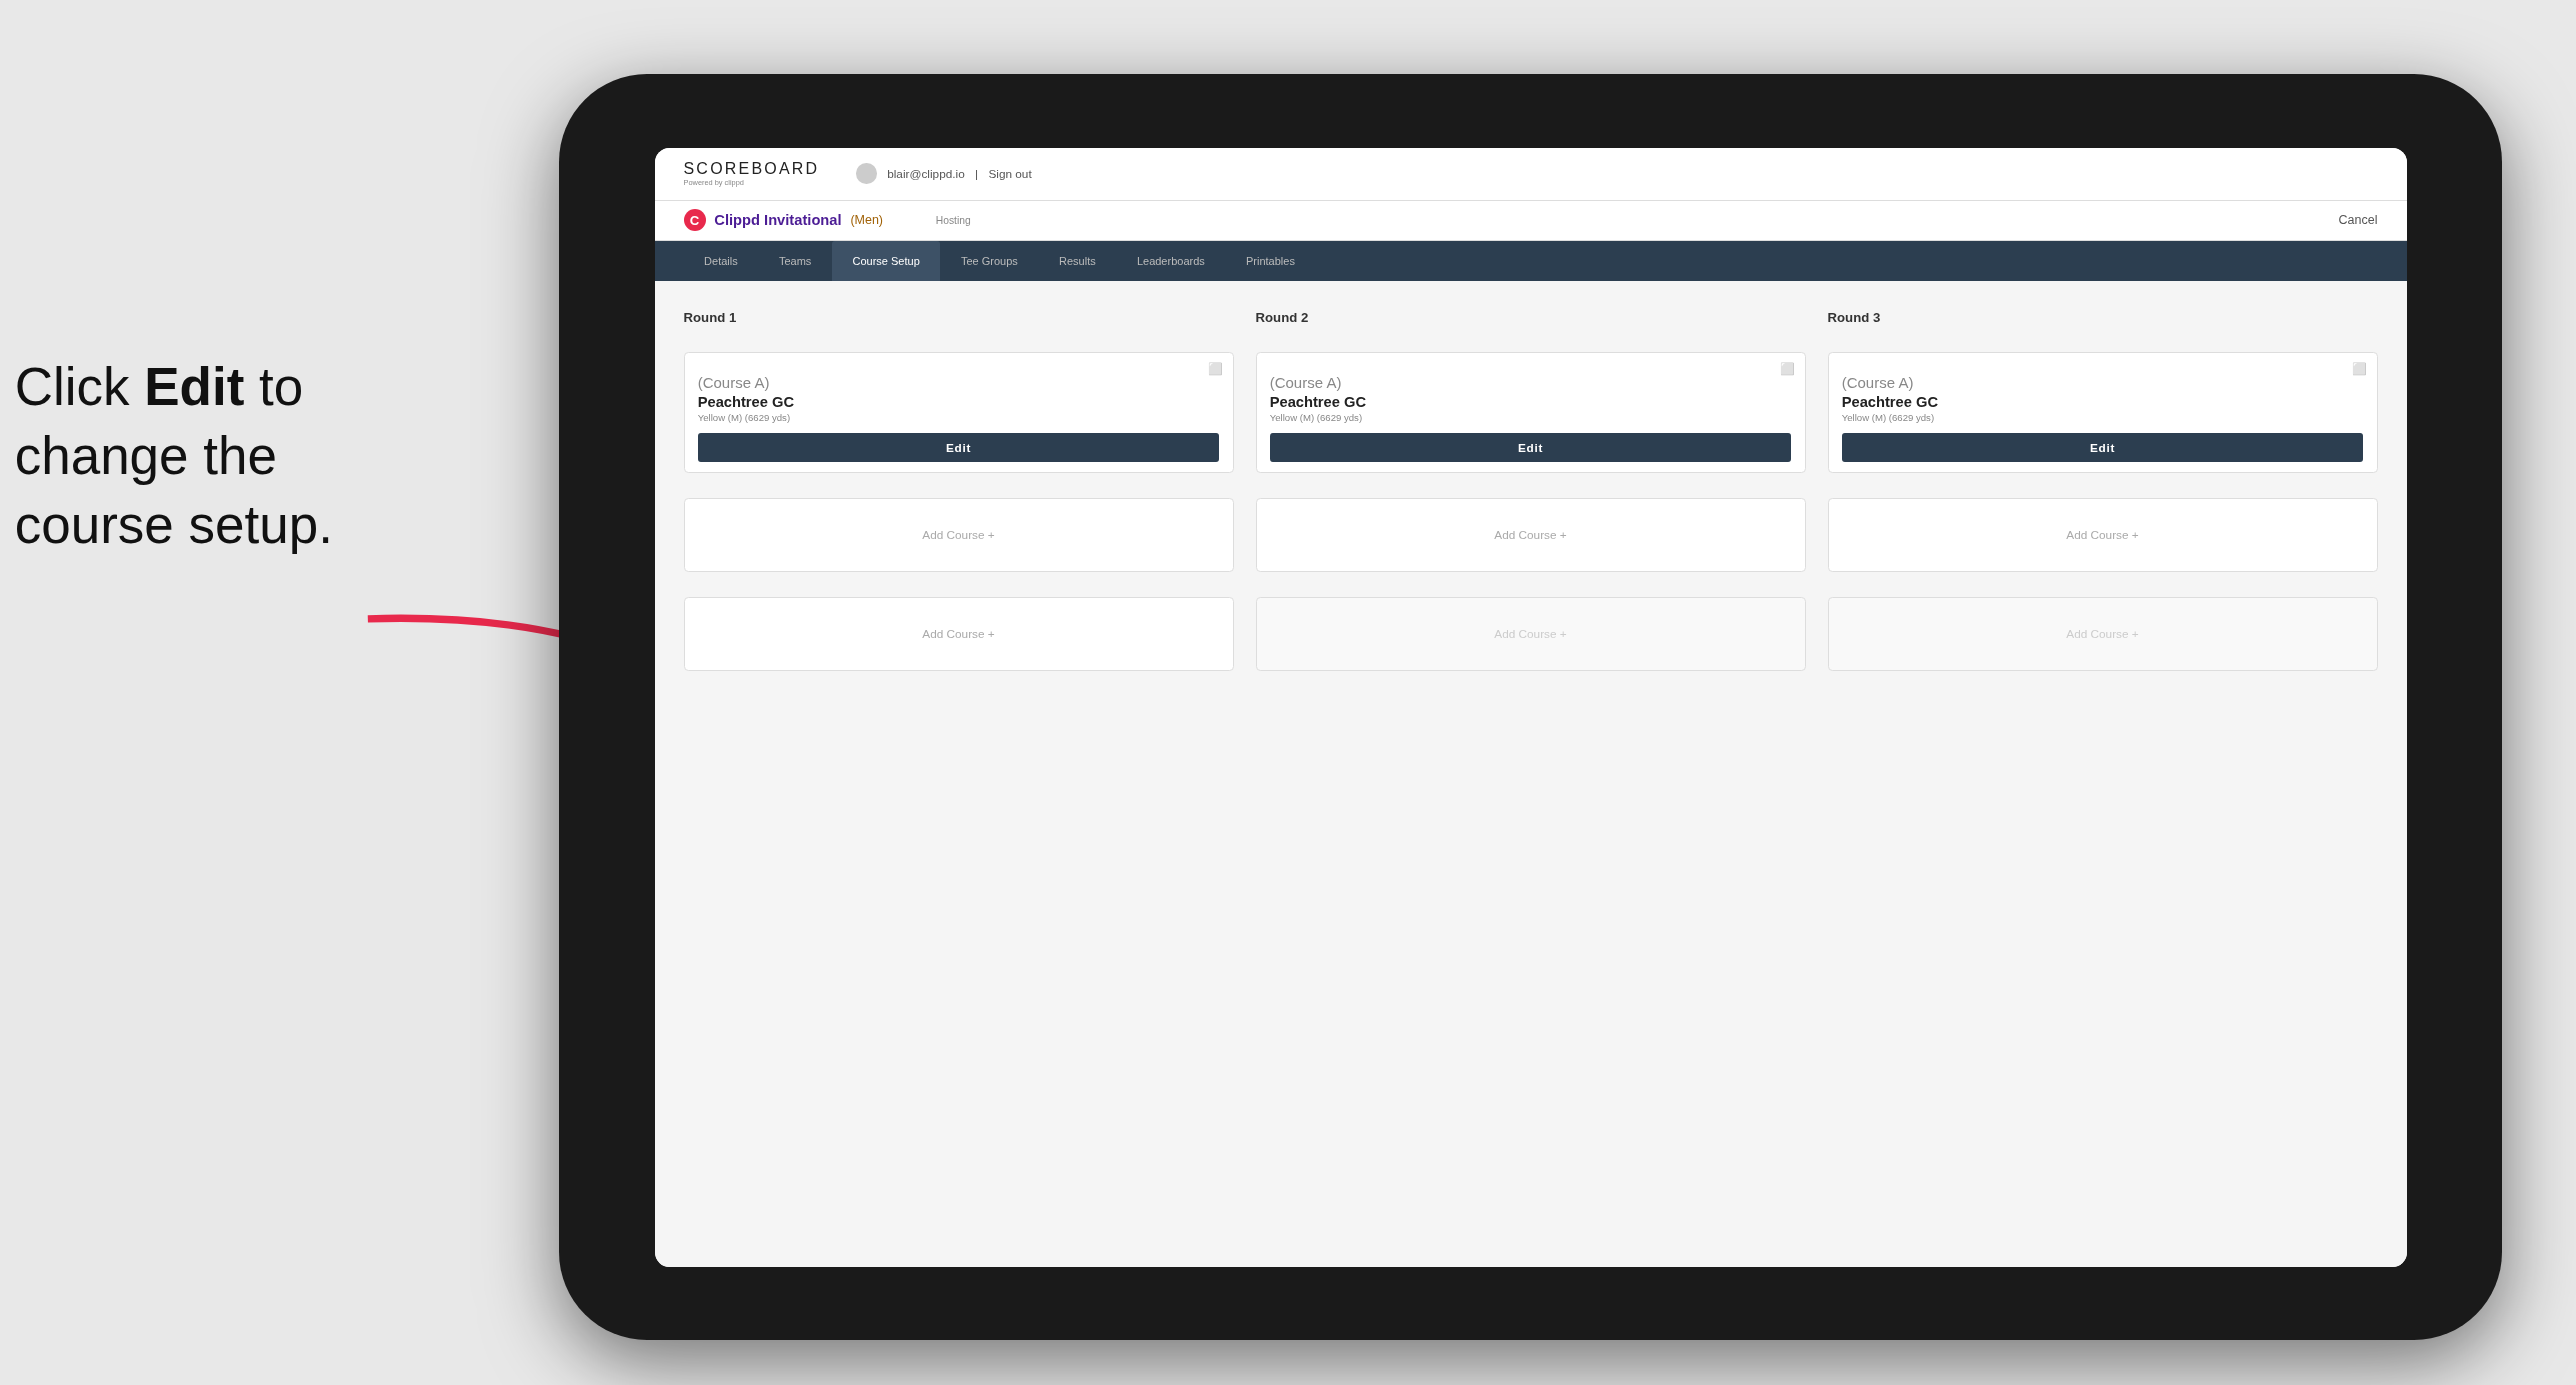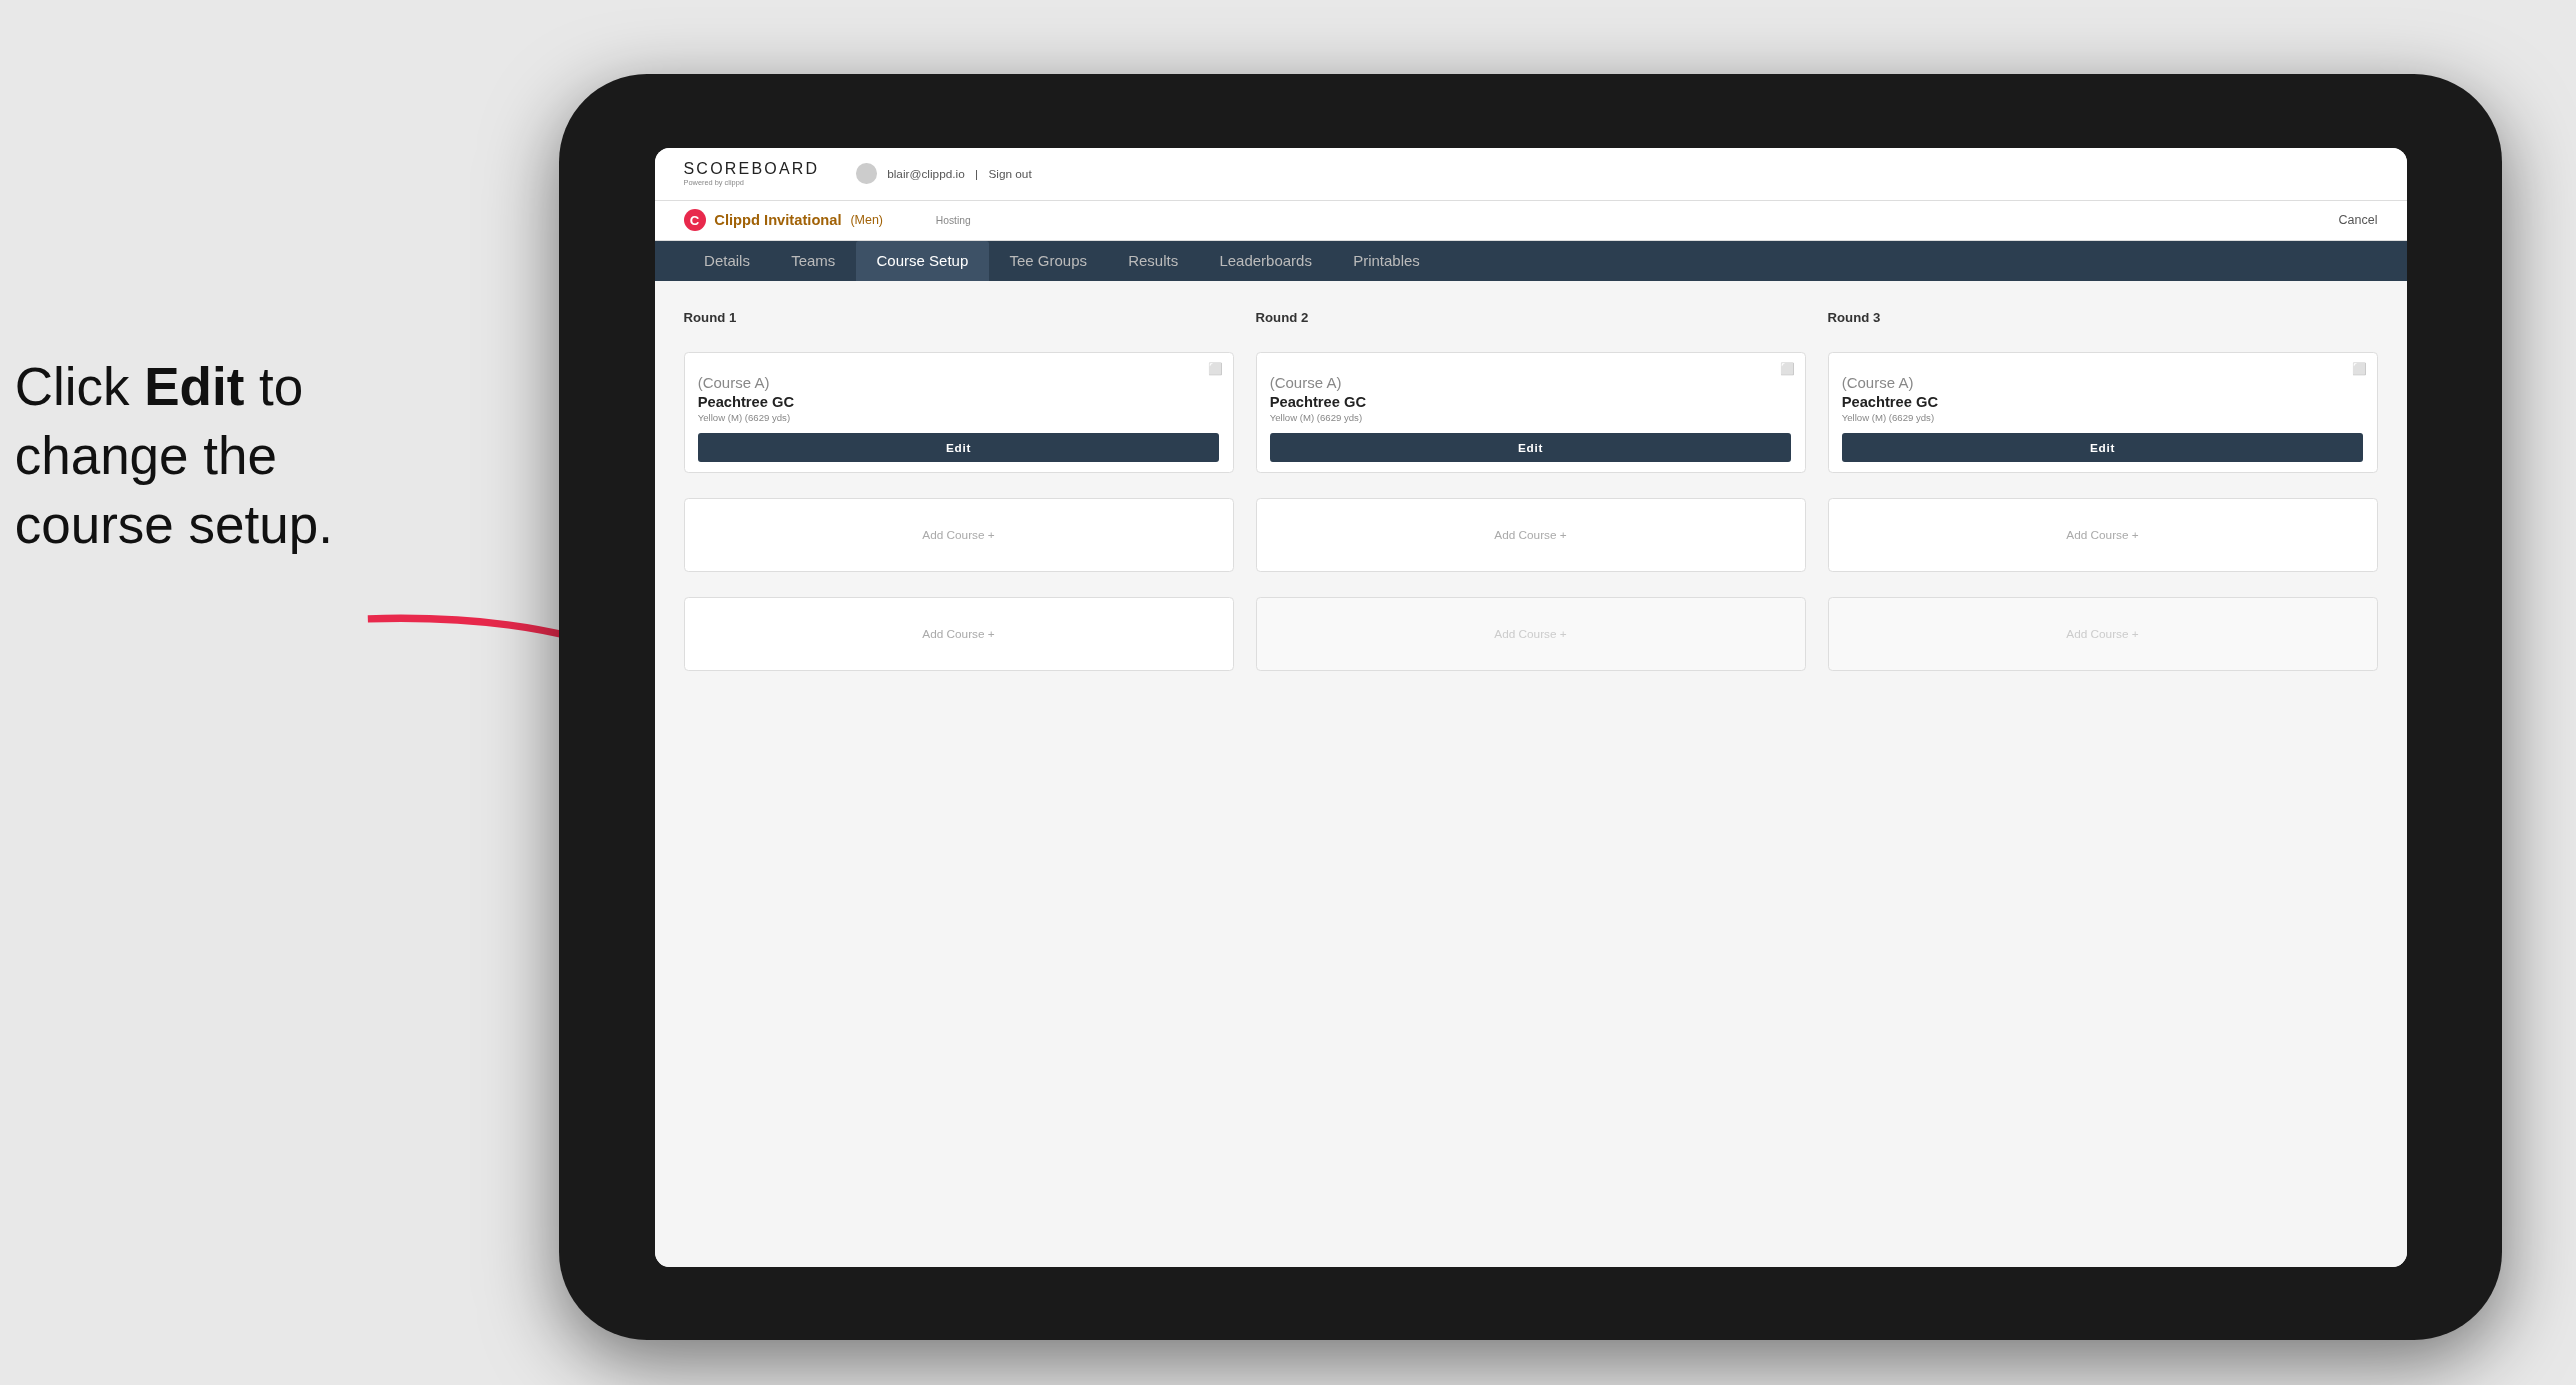--- a/index.html
+++ b/index.html
@@ -143,21 +143,21 @@
       align-items: center;
       justify-content: center;
       color: white;
       font-weight: 900;
       font-size: 13.2px;
     }
 
     .tournament-title {
       font-size: 14.7px;
       font-weight: 600;
-      color: #a16207;
+      color: #4c1d95;
     }
 
     .hosting-badge {
       font-size: 10.3px;
       color: #888;
       margin-left: 5.9px;
       padding-left: 38px;
     }
 
     .cancel-btn {
@@ -170,21 +170,21 @@
     .tab-nav {
       background: #2c3e50;
       height: 40px;
       display: flex;
       align-items: center;
       padding: 0 29px;
       gap: 0;
     }
 
     .tab-item {
-      font-size: 15px;
+      font-size: 11px;
       color: #bbb;
       padding: 0 20.6px;
       height: 40px;
       display: flex;
       align-items: center;
       cursor: pointer;
     }
 
     .tab-item.active {
       background: #3d5166;

